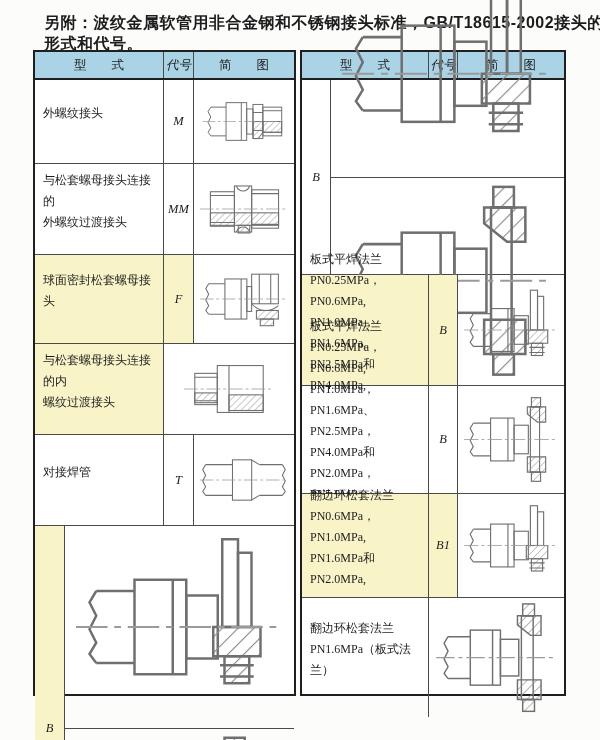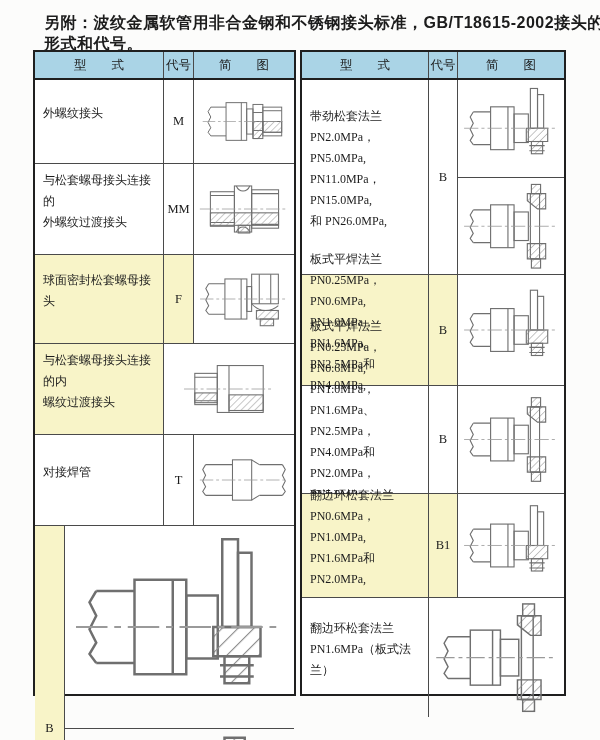--- a/index.html
+++ b/index.html
@@ -23,21 +23,21 @@
   .t-left{left:33px;width:263px;}
   .t-right{left:300px;width:266px;}
   .tr{display:flex;border-bottom:1px solid var(--grid,#4a4a4a);flex:none;}
   .tr.head{border-bottom:2px solid var(--bd,#1f1f1f);}
   .tr.last{flex:1;border-bottom:none;}
   .td{box-sizing:border-box;border-right:1px solid var(--grid,#4a4a4a);display:flex;align-items:center;}
   .td:last-child{border-right:none;text-align:center;}
   .type{padding:4px 4px 20px 8px;font-size:12px;line-height:21px;white-space:pre-line;}
   .t-left .type{width:129px;}
   .t-right .type{width:127px;}
-  .code{justify-content:center;font-size:12.5px;}
+  .code{justify-content:center;font-size:12.5px;font-style:italic;}
   .t-left .code{width:30px;}
   .t-right .code{width:29px;}
   .diag{flex:1;padding:2px;justify-content:center;}
   .diag.split{flex-direction:column;padding:0;align-items:stretch;}
   .sub{flex:1;border-bottom:1px solid var(--grid,#4a4a4a);display:flex;align-items:center;justify-content:center;padding:2px;box-sizing:border-box;}
   .sub:last-child{border-bottom:none;}
   .hd{justify-content:center;font-size:12.5px;background:var(--hdr,#aad4e6);padding:0;}
   .tr.hl .type,.tr.hl .code{background:var(--hl,#f8f4c8);}
   .diag svg,.sub svg{width:100%;height:100%;display:block;}
 </style>
@@ -225,24 +225,20 @@
   </div>
 </div>
 
 <div class="table t-right">
   <div class="tr head" style="height:26px">
     <div class="td type hd">型　　式</div>
     <div class="td code hd">代号</div>
     <div class="td diag hd">简　　图</div>
   </div>
   <div class="tr" style="height:194px">
-    <div class="td type">带劲松套法兰
-PN2.0MPa，PN5.0MPa,
-PN11.0MPa，PN15.0MPa,
-和 PN26.0MPa,</div>
     <div class="td code">B</div>
     <div class="td diag split">
       <div class="sub">
           <svg viewBox="0 0 100 88" preserveAspectRatio="xMidYMid meet">
             <defs>
               <pattern id="hfa" width="5" height="5" patternUnits="userSpaceOnUse" patternTransform="rotate(45)">
                 <line x1="0" y1="0" x2="0" y2="5" stroke="#8e8e8e" stroke-width="1"></line>
               </pattern>
             </defs>
             <g stroke="#6f6f6f" fill="none" stroke-width="1.1">

